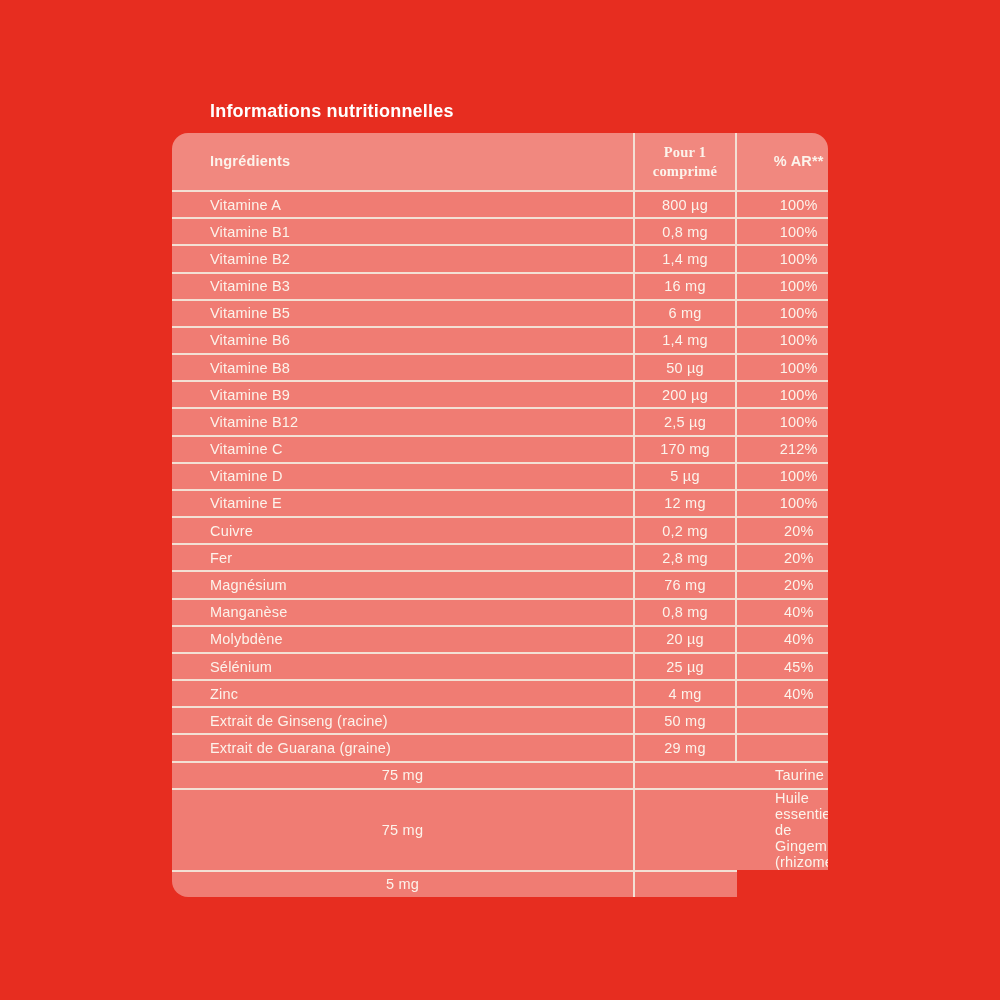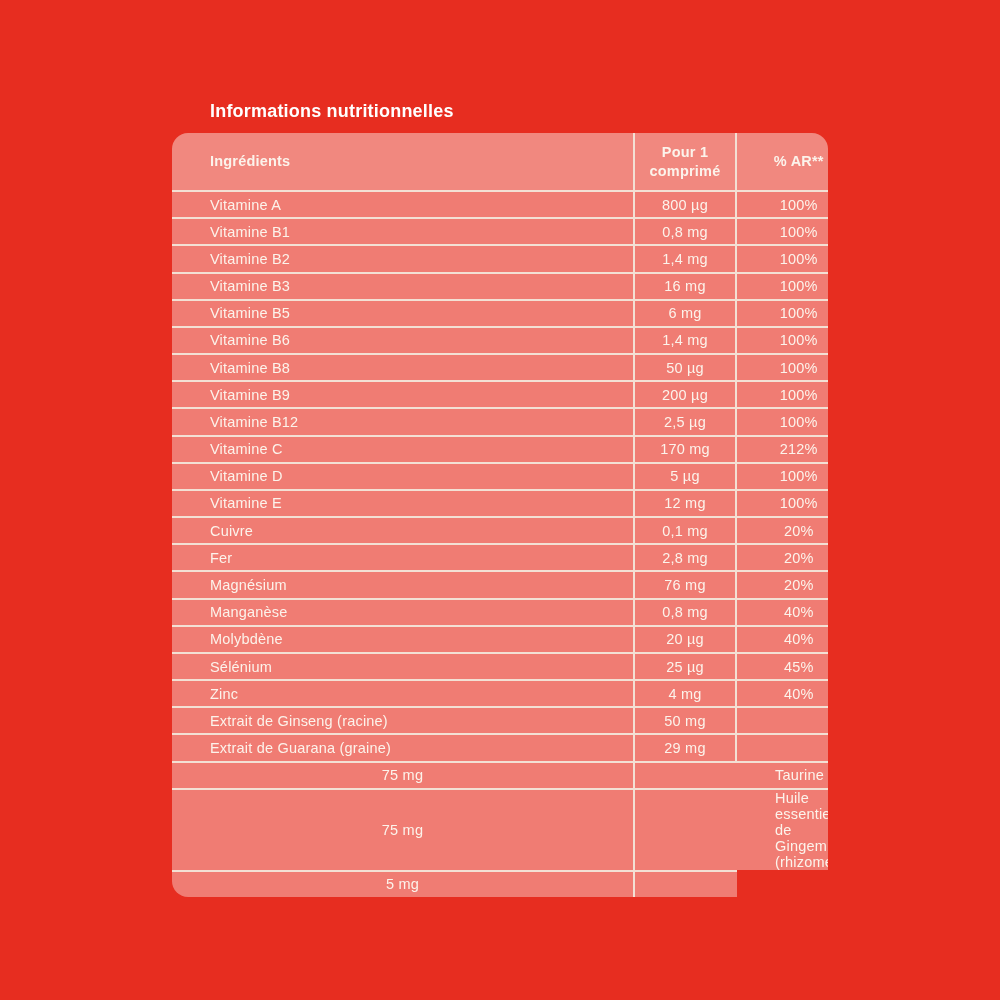--- a/index.html
+++ b/index.html
@@ -67,20 +67,21 @@
     text-align: center;
   }
   .cell.header {
     background: var(--header-pink);
     border-top: none;
     font-weight: 700;
     line-height: 1.25;
   }
   .cell.header.col-1 {
     padding: 12px 14px;
+    font-family: Liberation Serif, serif;
   }
 </style>
 </head>
 <body>
 
 <h1 class="page-title">Informations nutritionnelles</h1>
 
 <div class="nutrition-table">
   <div class="cell header col-0">Ingrédients</div>
   <div class="cell header col-1">Pour 1 comprimé</div>
@@ -116,21 +117,21 @@
     <div class="cell col-0">Vitamine C</div>
     <div class="cell col-1">170 mg</div>
     <div class="cell col-2">212%</div>
     <div class="cell col-0">Vitamine D</div>
     <div class="cell col-1">5 µg</div>
     <div class="cell col-2">100%</div>
     <div class="cell col-0">Vitamine E</div>
     <div class="cell col-1">12 mg</div>
     <div class="cell col-2">100%</div>
     <div class="cell col-0">Cuivre</div>
-    <div class="cell col-1">0,1 mg</div>
+    <div class="cell col-1">0,2 mg</div>
     <div class="cell col-2">20%</div>
     <div class="cell col-0">Fer</div>
     <div class="cell col-1">2,8 mg</div>
     <div class="cell col-2">20%</div>
     <div class="cell col-0">Magnésium</div>
     <div class="cell col-1">76 mg</div>
     <div class="cell col-2">20%</div>
     <div class="cell col-0">Manganèse</div>
     <div class="cell col-1">0,8 mg</div>
     <div class="cell col-2">40%</div>

